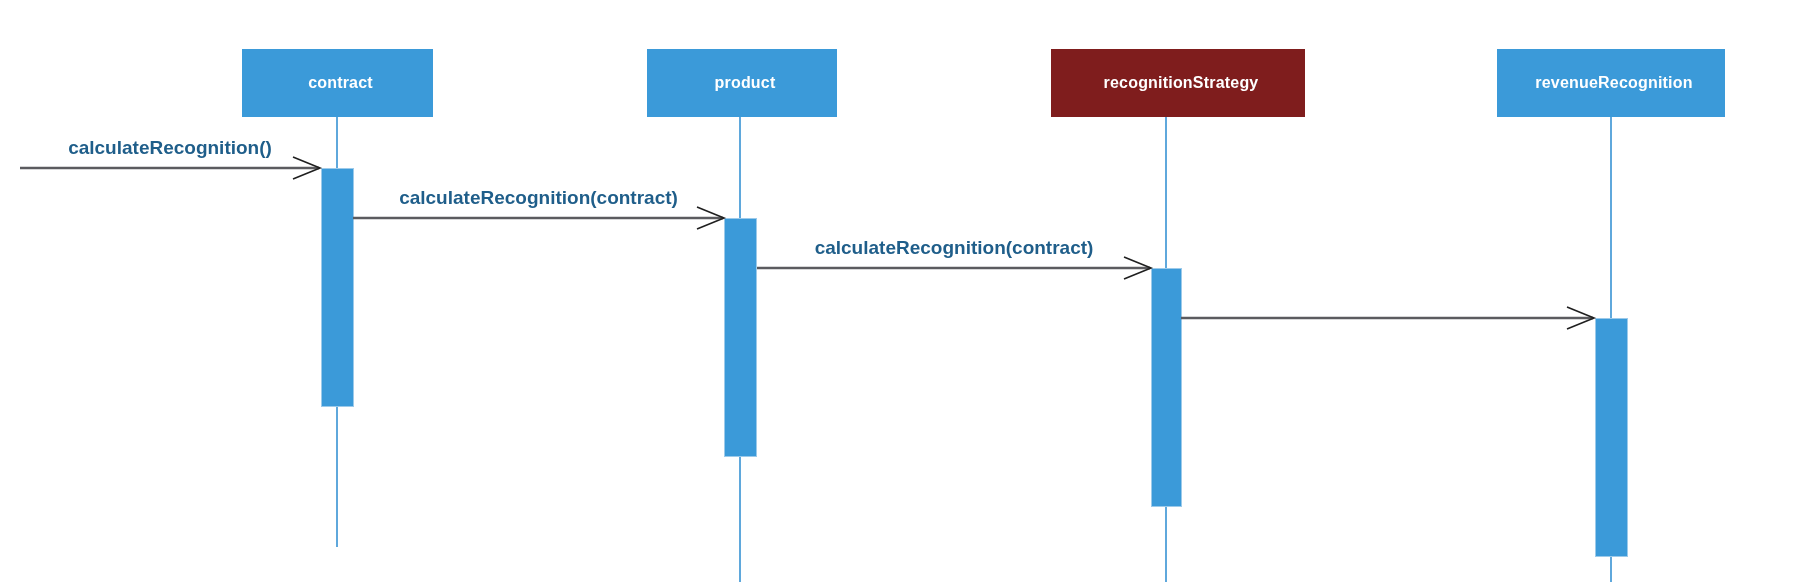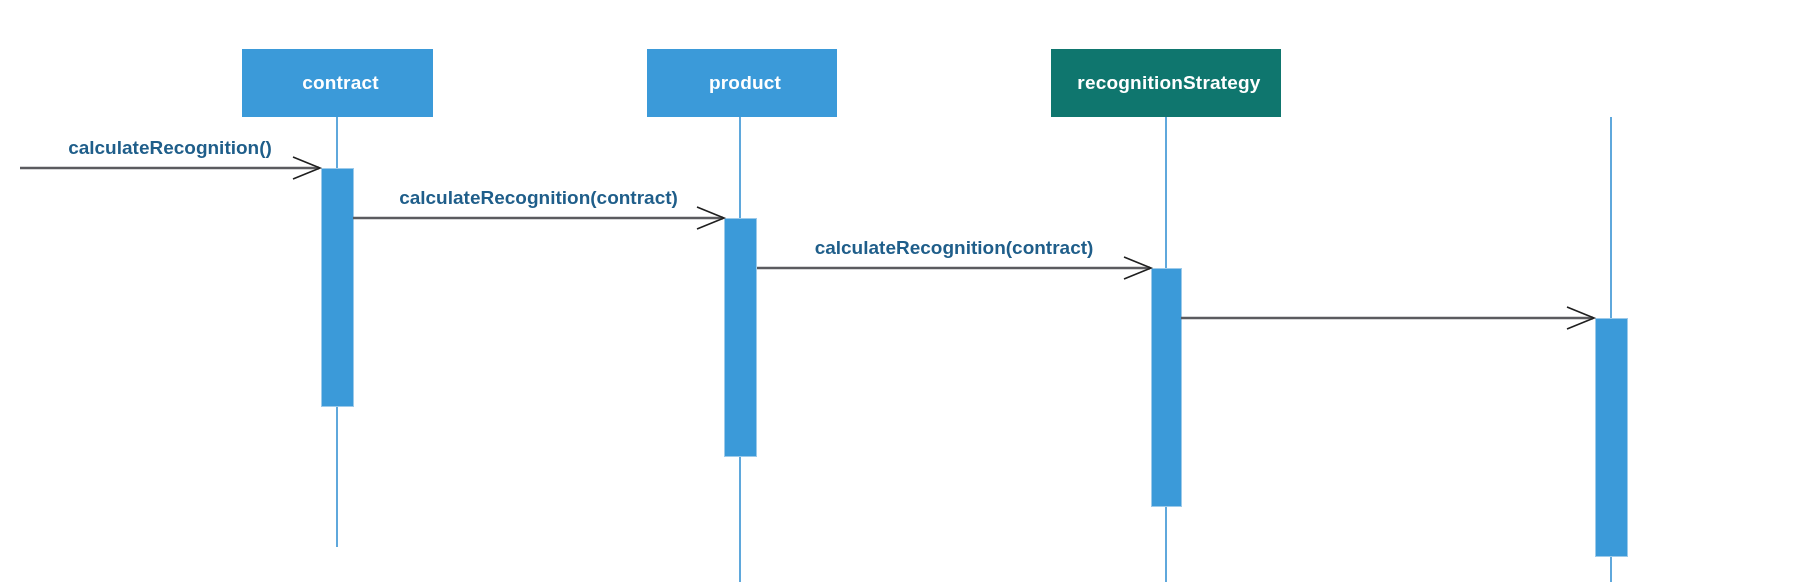--- a/index.html
+++ b/index.html
@@ -12,21 +12,21 @@
   }
   .lifeline{
     position:absolute;
     width:2px;
   }
   .pbox{
     position:absolute;
     display:flex;align-items:center;justify-content:center;
   }
   .pbox span{
-    font-size:19px;font-weight:bold;
+    font-size:16px;font-weight:bold;
     letter-spacing:0.2px;
     margin-left:6px;
   }
   .activation{
     position:absolute;
     border:1px solid transparent;
     box-sizing:border-box;
   }
   .msg-label{
     position:absolute;
@@ -46,24 +46,27 @@
 <div id="stage" style="background: rgb(255, 255, 255);">
     <div class="lifeline" style="left: 336px; top: 117px; height: 430px; background: rgb(95, 168, 220);"></div>
     <div class="pbox" style="left: 242px; top: 49px; width: 191px; height: 68px; background: rgb(59, 154, 217);">
       <span style="color: rgb(255, 255, 255);">contract</span>
     </div>
     <div class="lifeline" style="left: 739px; top: 117px; height: 465px; background: rgb(95, 168, 220);"></div>
     <div class="pbox" style="left: 647px; top: 49px; width: 190px; height: 68px; background: rgb(59, 154, 217); align-items: center;">
       <span style="color: rgb(255, 255, 255);">product</span>
     </div>
     <div class="lifeline" style="left: 1165px; top: 117px; height: 465px; background: rgb(95, 168, 220);"></div>
-    <div class="pbox" style="left: 1051px; top: 49px; width: 230px; height: 68px; background: #0f766e;">
+    <div class="pbox" style="left: 1051px; top: 49px; width: 254px; height: 68px; background: #7f1d1d;">
       <span style="color: rgb(255, 255, 255);">recognitionStrategy</span>
     </div>
     <div class="lifeline" style="left: 1610px; top: 117px; height: 465px; background: rgb(95, 168, 220);"></div>
+    <div class="pbox" style="left: 1497px; top: 49px; width: 228px; height: 68px; background: rgb(59, 154, 217);">
+      <span style="color: rgb(255, 255, 255);">revenueRecognition</span>
+    </div>
     <div class="activation" style="left: 320.5px; top: 168px; width: 33px; height: 239px; background: rgb(59, 154, 217); border-color: rgb(156, 202, 234);"></div>
     <div class="activation" style="left: 723.5px; top: 218px; width: 33px; height: 239px; background: rgb(59, 154, 217); border-color: rgb(156, 202, 234);"></div>
     <div class="activation" style="left: 1150.5px; top: 268px; width: 31px; height: 239px; background: rgb(59, 154, 217); border-color: rgb(156, 202, 234);"></div>
     <div class="activation" style="left: 1594.5px; top: 318px; width: 33px; height: 239px; background: rgb(59, 154, 217); border-color: rgb(156, 202, 234);"></div>
     <svg id="arrows" width="1798" height="582">
       <g>
         <line x1="20" y1="168" x2="319" y2="168" stroke="#5B5B5F" stroke-width="2.5"></line>
         <path d="M 293 157 L 320 168 L 293 179" fill="none" stroke="#1F1F1F" stroke-width="1.6"></path>
       </g>
       <g>

